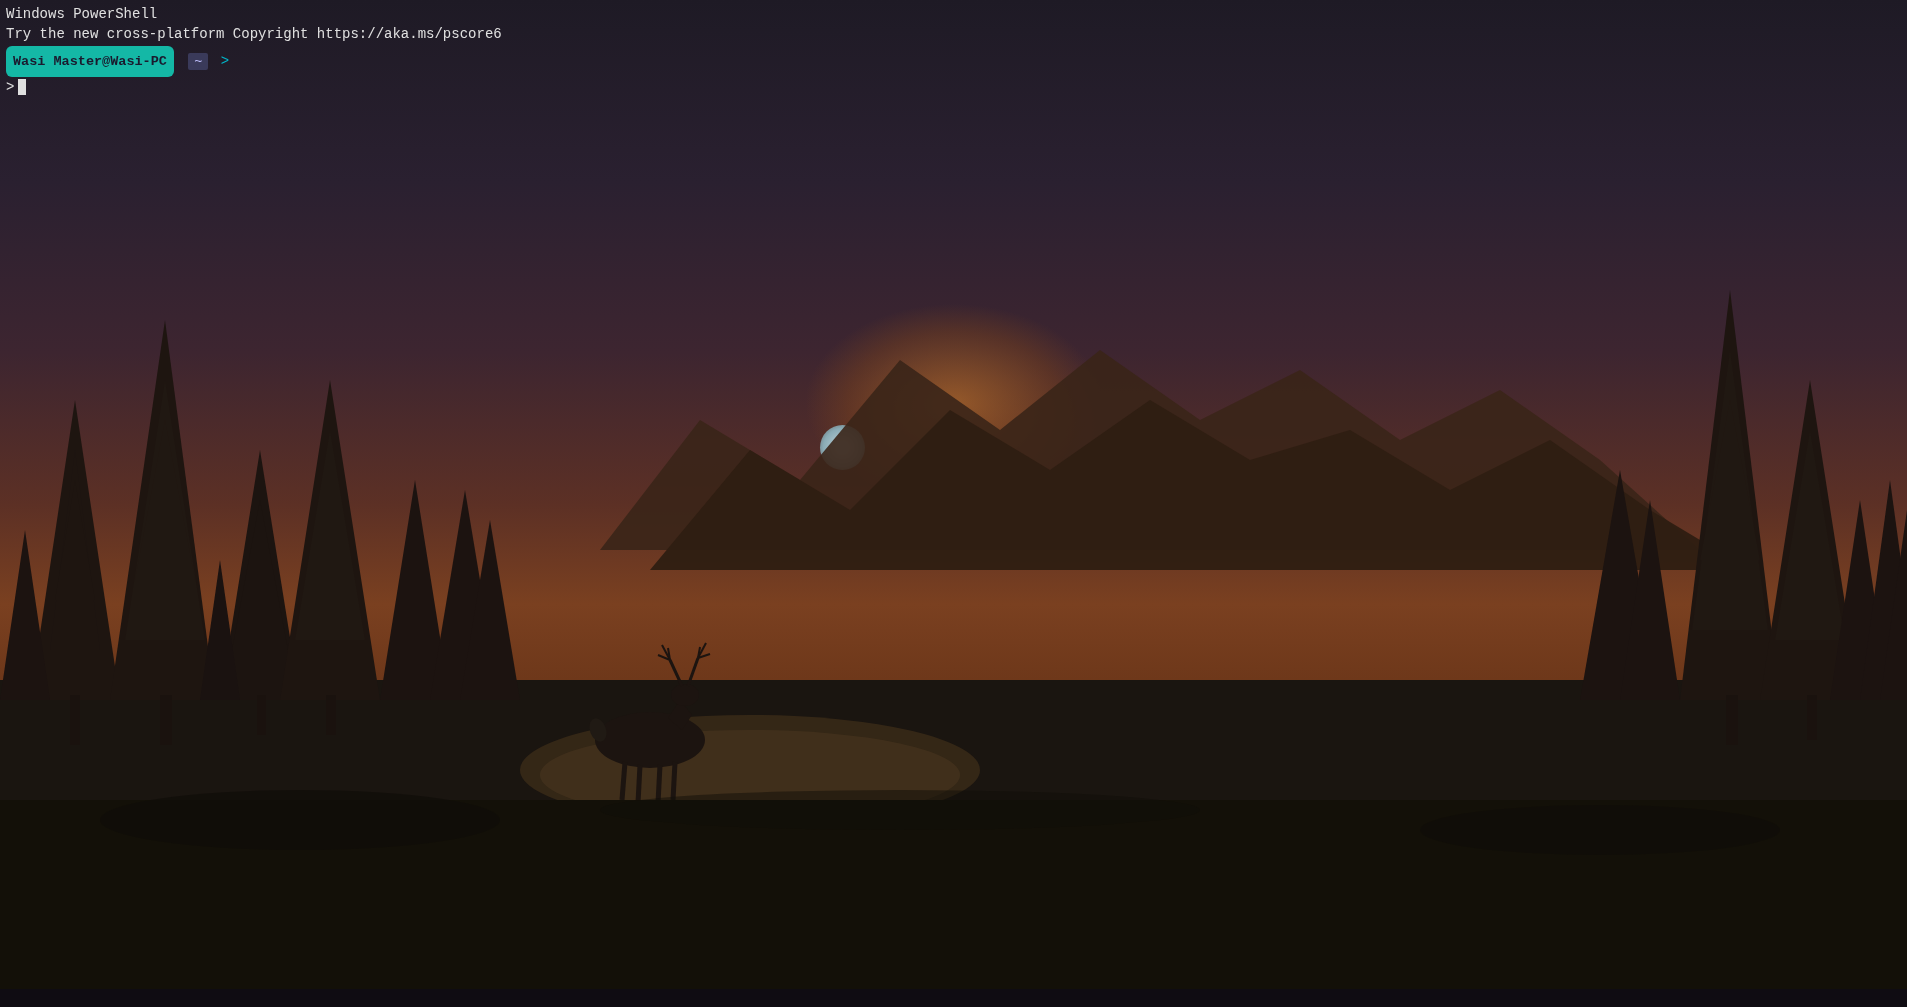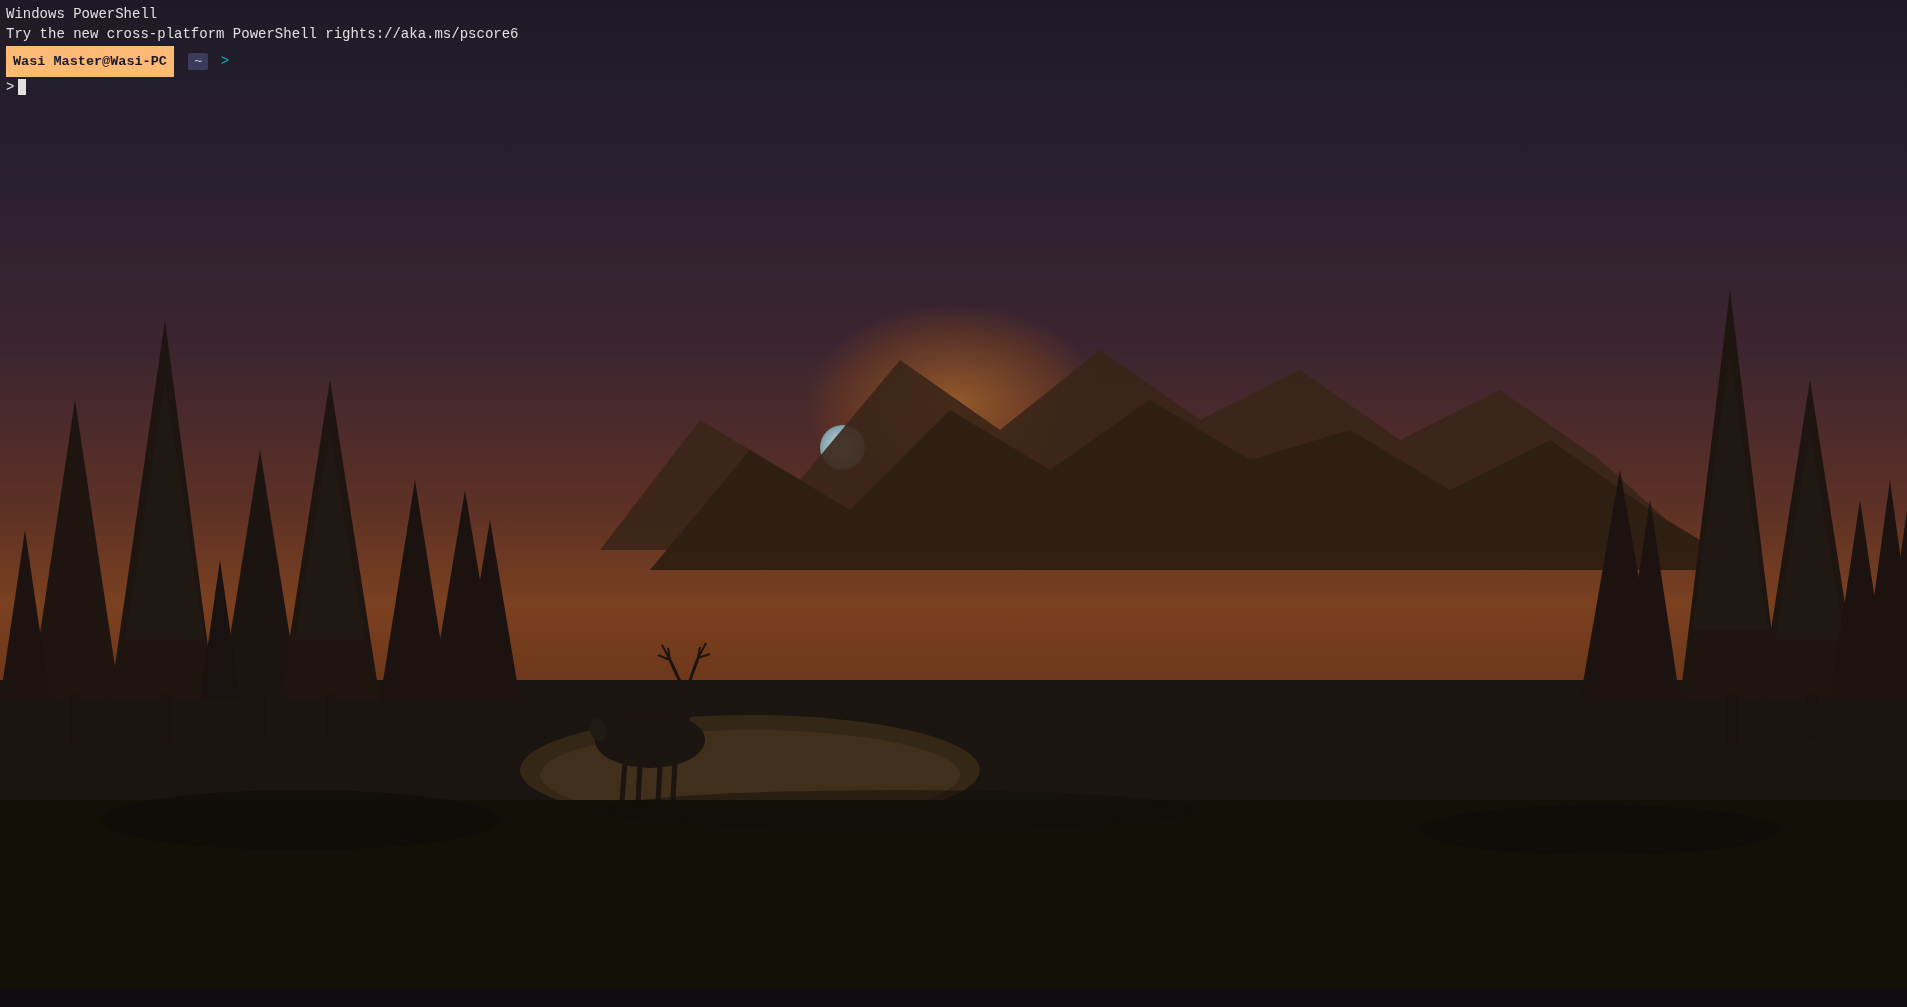--- a/index.html
+++ b/index.html
@@ -31,26 +31,26 @@
     }
 
     
     .prompt-line {
       display: flex;
       align-items: center;
       margin-top: 1px;
     }
 
     .prompt-badge {
-      background: #fdba74;
+      background: #14b8a6;
       color: #1a1a2e;
       font-size: 13.5px;
       font-weight: bold;
       padding: 8px 7px;
-      border-radius: 0;
+      border-radius: 6px;
       white-space: nowrap;
       font-family: 'Courier New', Courier, monospace;
     }
 
     .prompt-arrow {
       color: #00b4c8;
       font-size: 14px;
       margin-left: 2px;
       margin-right: 4px;
     }
@@ -254,21 +254,21 @@
     <rect x="0" y="800" width="1907" height="207" fill="#131008"></rect>
 
     <ellipse cx="300" cy="820" rx="200" ry="30" fill="#0f0d08" opacity="0.7"></ellipse>
     <ellipse cx="1600" cy="830" rx="180" ry="25" fill="#0f0d08" opacity="0.7"></ellipse>
     <ellipse cx="900" cy="810" rx="300" ry="20" fill="#0f0d08" opacity="0.5"></ellipse>
   </svg>
 </div>
 
 <div id="terminal">
   <div class="terminal-line">Windows PowerShell</div>
-  <div class="terminal-line">Try the new cross-platform PowerShell rights://aka.ms/pscore6</div>
+  <div class="terminal-line">Try the new cross-platform Copyright https://aka.ms/pscore6</div>
 
   <div class="prompt-line">
     <span class="prompt-badge">Wasi Master@Wasi-PC</span>
     <span class="prompt-arrow">&nbsp;</span>
     <span class="prompt-tilde">~</span>
     <span class="prompt-chevron">&nbsp;<span>&gt;</span></span>
   </div>
 
   <div class="input-line">
     <span class="input-gt">&gt;</span>

